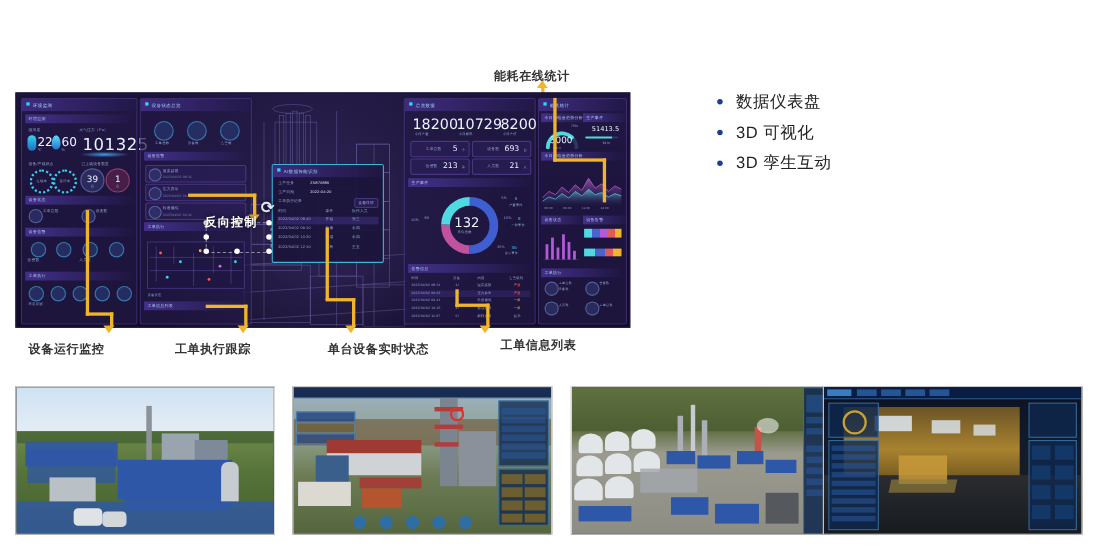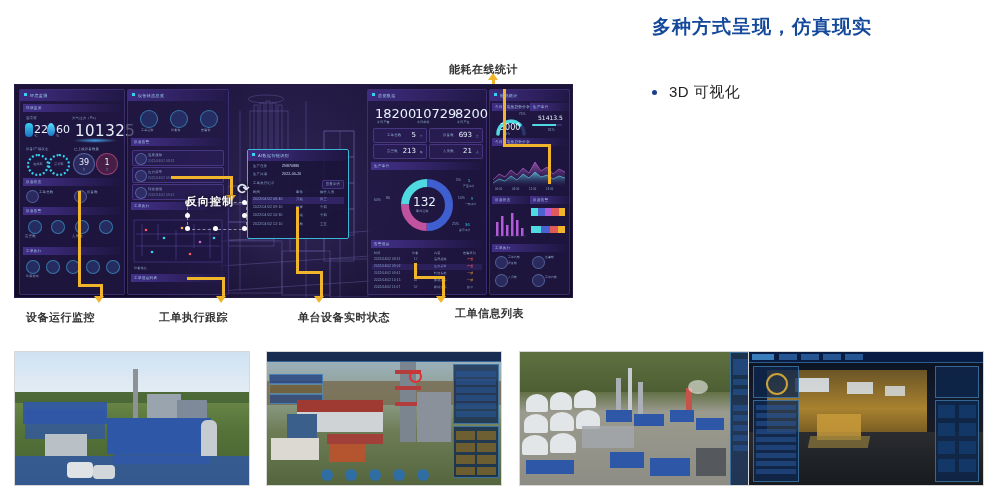--- a/index.html
+++ b/index.html
@@ -121,26 +121,33 @@
   .topbar{position:absolute;left:0;right:0;top:0;height:9px;background:rgba(10,30,70,.9);
     border-bottom:1px solid rgba(90,170,230,.45);}
   .tank{position:absolute;background:#e3e6e8;border-radius:50% 50% 2px 2px;}
 </style>
 </head>
 <body>
 
 <div class="page">
 
 
-  <div class="right-title">多种方式呈现，仿真现实</div>
 
   <div class="bullets">
     <div class="bullet-row">
       <span class="bullet-dot"></span>
+      <span class="bullet-text">数据仪表盘</span>
+    </div>
+    <div class="bullet-row">
+      <span class="bullet-dot"></span>
       <span class="bullet-text">3D 可视化</span>
+    </div>
+    <div class="bullet-row">
+      <span class="bullet-dot"></span>
+      <span class="bullet-text">3D 孪生互动</span>
     </div>
   </div>
 
   <div class="cal-top" style="left:449px;top:62px;">能耗在线统计</div>
   <div class="cal-line" style="left:492px;top:79px;width:3px;height:8px;"></div>
   <div class="arrow-u" style="left:488px;top:73px;"></div>
 
   <div class="dash">
     <div class="dash-bg"></div>
 

